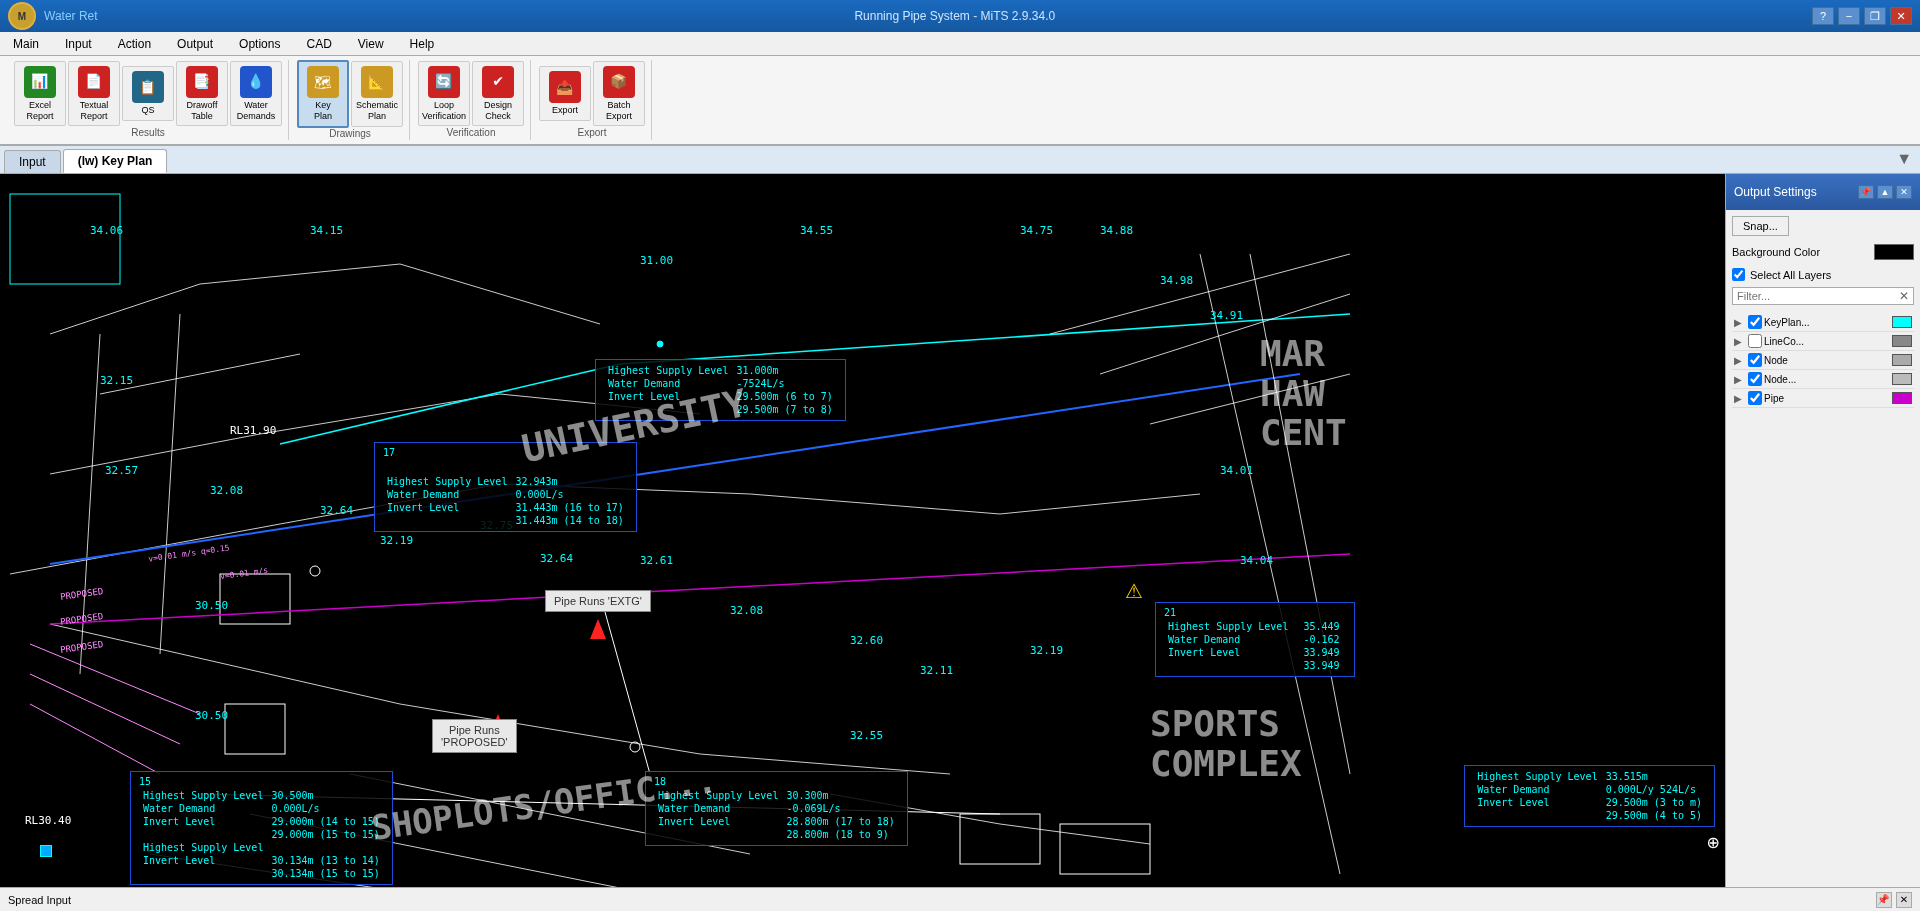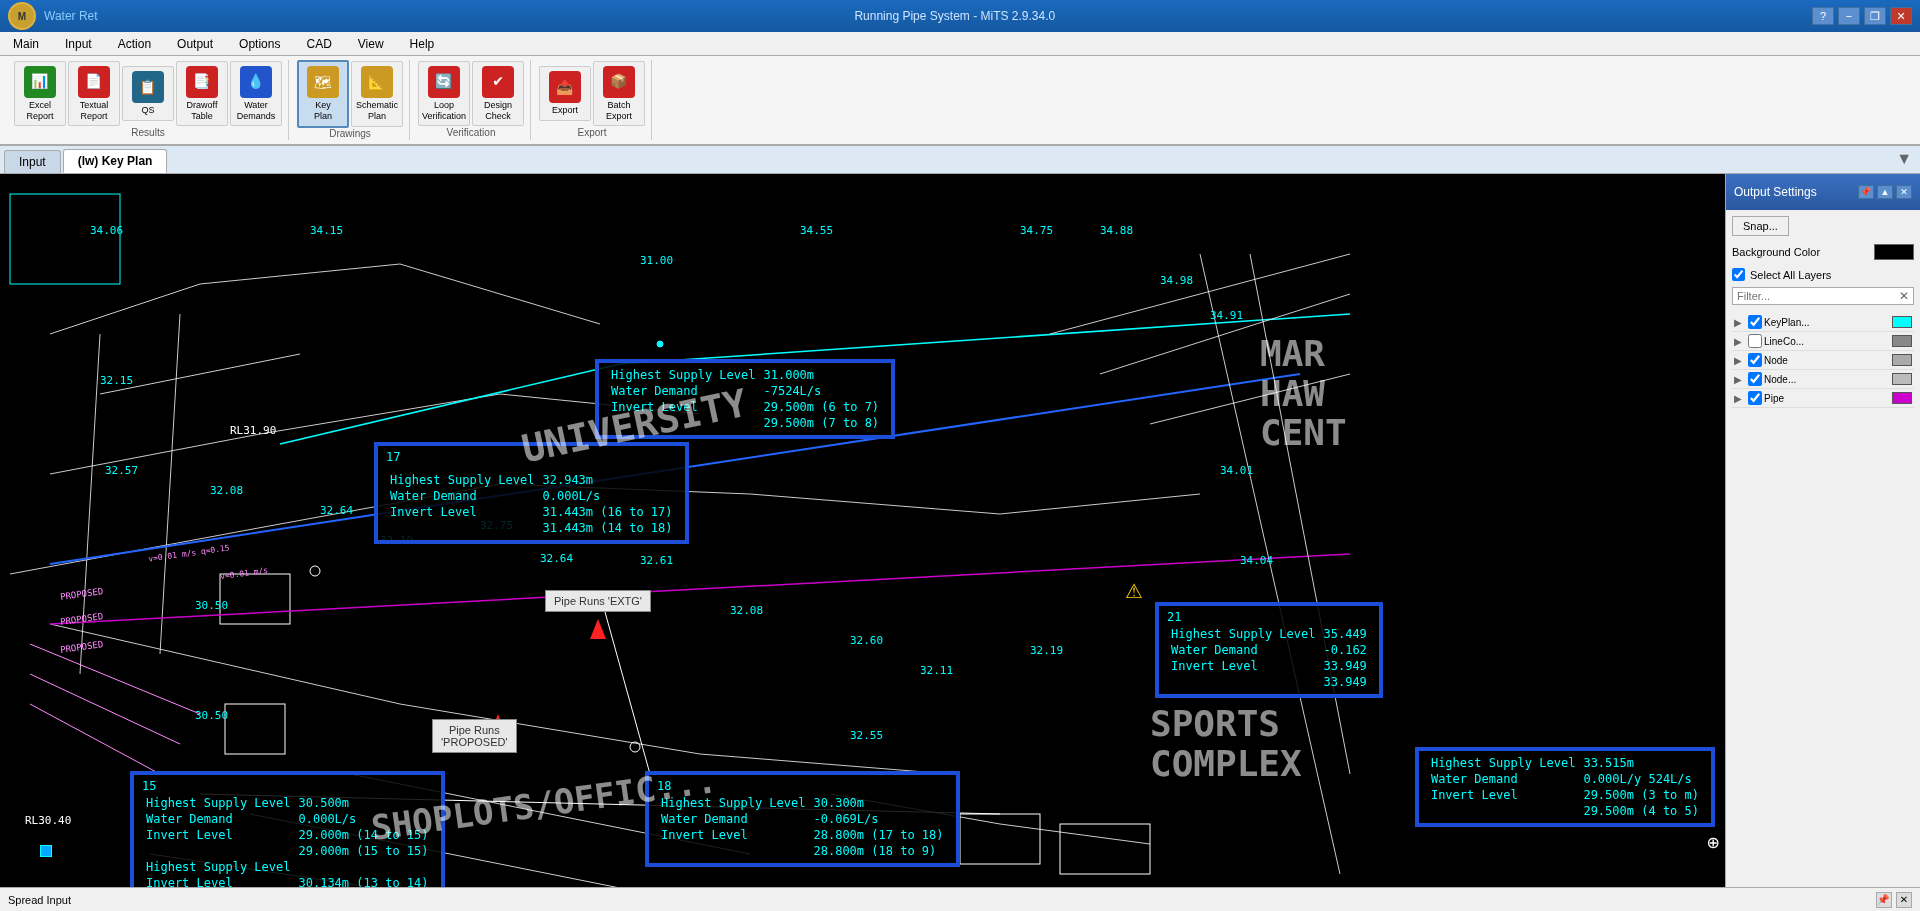--- a/index.html
+++ b/index.html
@@ -278,25 +278,25 @@
       position: absolute;
       color: #00ffff;
       font-size: 11px;
       font-family: monospace;
       white-space: nowrap;
     }
     .cad-text-white { color: white; }
 
     .info-box {
       position: absolute;
-      border: 4px solid #1d4ed8;
+      border: 1px solid #1d4ed8;
       background: rgba(0,0,0,0.85);
       padding: 4px 8px;
       font-family: monospace;
-      font-size: 12px;
+      font-size: 10px;
       color: #00ffff;
       min-width: 200px;
     }
     .info-box table { border-collapse: collapse; width: 100%; }
     .info-box td { padding: 1px 4px; vertical-align: top; }
     .info-box td:first-child { white-space: nowrap; }
 
     .popup-label {
       position: absolute;
       background: #e8e8e8;
@@ -546,21 +546,21 @@
             </tr>
         <tr>
               <td></td>
               <td>29.500m (7 to 8)</td>
             </tr>
       </tbody>
         </table>
     </div>
 
     <div class="info-box" style="left:374px; top:268px;">
-      <div style="margin-bottom:8px;">17</div>
+      <div style="margin-bottom:17px;">17</div>
       <table>
         <tbody>
             <tr>
               <td>Highest Supply Level</td>
               <td>32.943m</td>
             </tr>
         <tr>
               <td>Water Demand</td>
               <td>0.000L/s</td>
             </tr>

